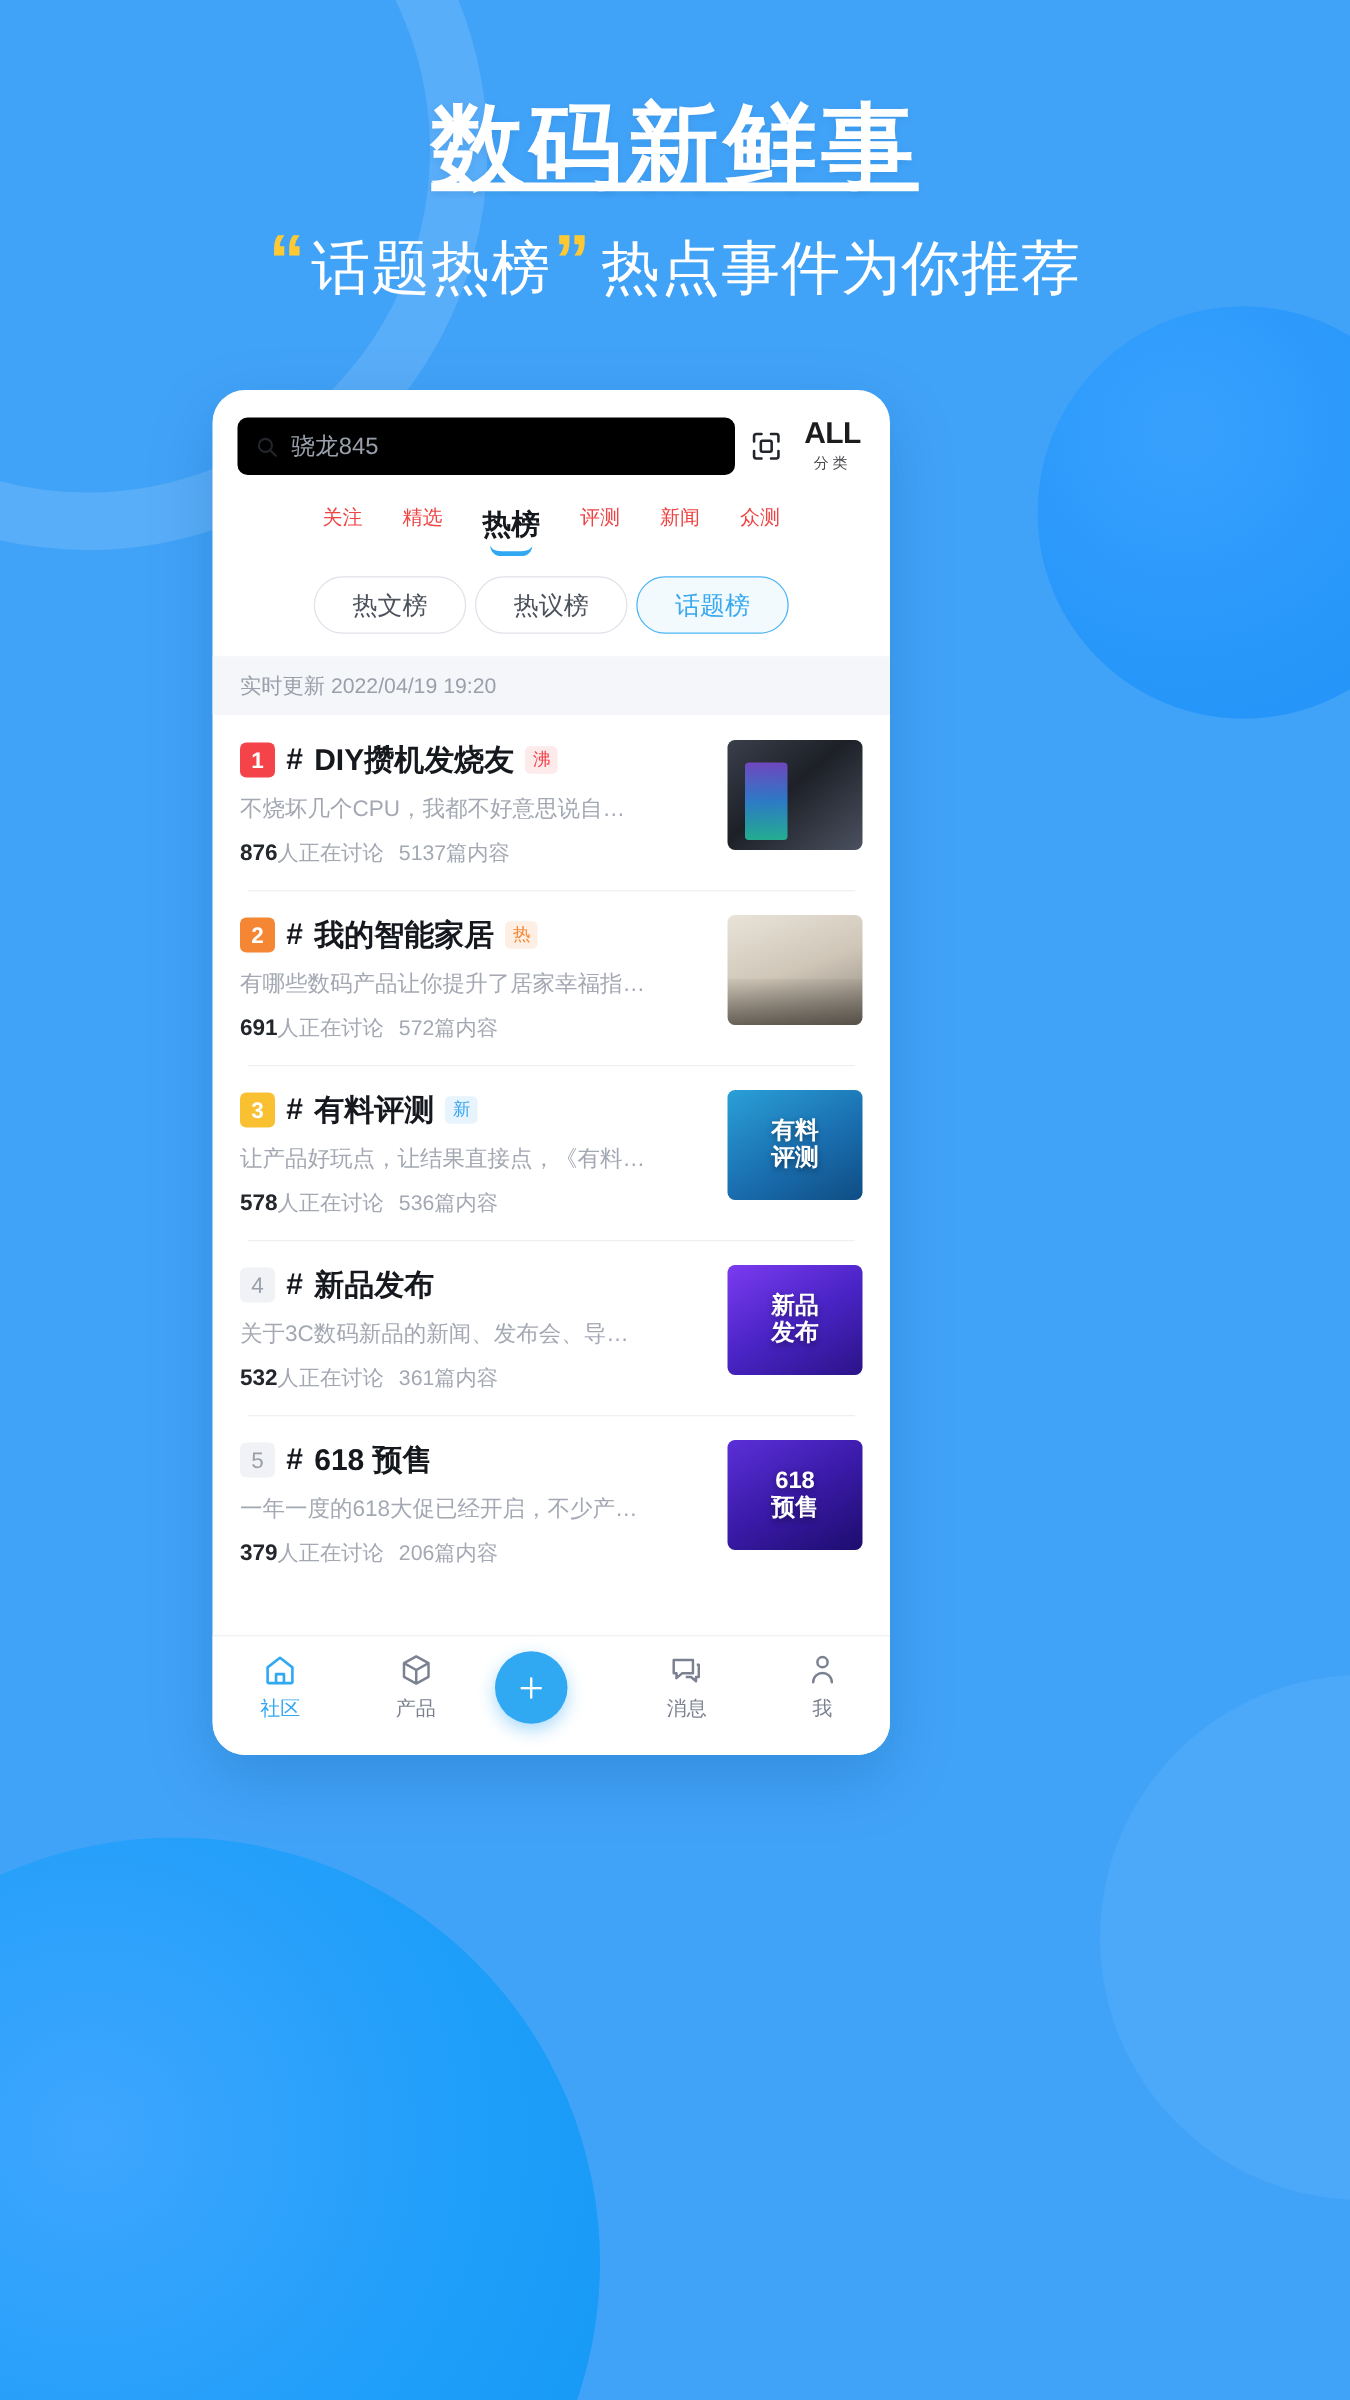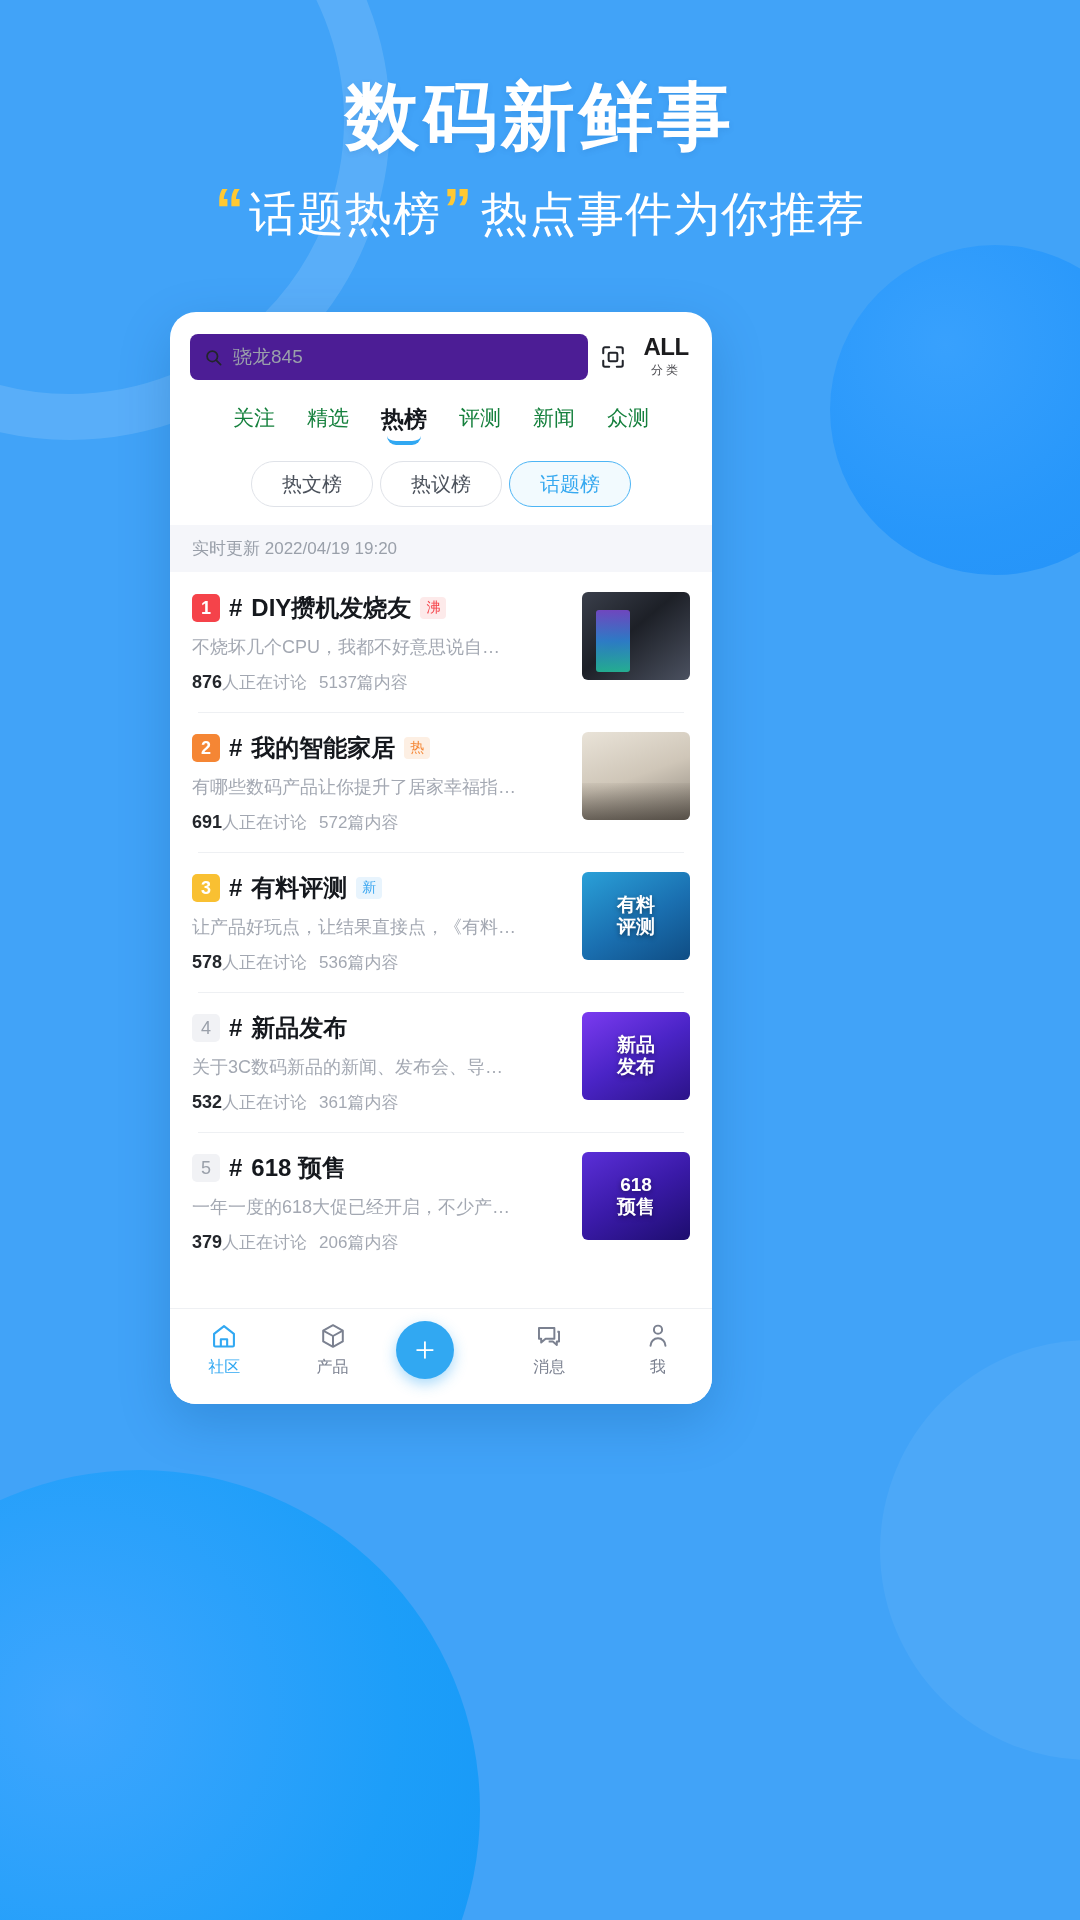--- a/index.html
+++ b/index.html
@@ -36,20 +36,21 @@
   }
 
   
   .hero { position:absolute; top:0; left:0; right:0; text-align:center; z-index:5; }
   .hero-title {
     margin-top:76px;
     font-size:74px; font-weight:bold; color:#ffffff;
     letter-spacing:4px;
     line-height:1.1;
     text-shadow:0 2px 6px rgba(0,60,120,.10);
+    text-decoration:underline;
   }
   .hero-sub {
     margin-top:26px;
     font-size:47px; color:#ffffff; font-weight:500;
     display:flex; align-items:center; justify-content:center;
     letter-spacing:1px;
   }
   .quote { color:#ffc933; font-size:58px; font-weight:bold; line-height:.9; }
   .quote.open { margin-right:4px; transform:translateY(-6px); }
   .quote.close { margin-left:2px; margin-right:8px; transform:translateY(-6px); }
@@ -68,34 +69,34 @@
   }
 
   
   .search-row {
     display:flex; align-items:center;
     padding:22px 20px 10px 20px;
     gap:12px;
   }
   .search-box {
     flex:1; height:46px;
-    background:#4c1d95; border-radius:8px;
+    background:#000000; border-radius:8px;
     display:flex; align-items:center; gap:10px;
     padding:0 14px;
   }
   .search-box .q { font-size:19px; color:#9aa0ab; }
   .mag { width:19px; height:19px; flex:none; }
   .scan { width:26px; height:26px; flex:none; margin-right:2px; }
   .all-btn { text-align:center; width:52px; flex:none; }
   .all-btn .all { font-size:24px; font-weight:bold; color:#1c1c1e; letter-spacing:-.5px; line-height:1; }
   .all-btn .cat { font-size:12px; color:#4a4a4f; letter-spacing:3px; margin-top:3px; }
 
   
   .tabs { display:flex; justify-content:center; gap:32px; padding:14px 18px 4px 18px; }
-  .tab { font-size:21px; color:#15803d; position:relative; padding-bottom:12px; }
+  .tab { font-size:16px; color:#ef4444; position:relative; padding-bottom:12px; }
   .tab.active { color:#15181d; font-weight:bold; font-size:23px; }
   .tab.active .ul {
     position:absolute; left:50%; transform:translateX(-50%);
     bottom:2px; width:34px; height:9px;
     border-bottom:4px solid #31a8f2;
     border-radius:0 0 22px 22px;
   }
 
   
   .chips { display:flex; justify-content:center; gap:7px; padding:10px 0 18px 0; }

